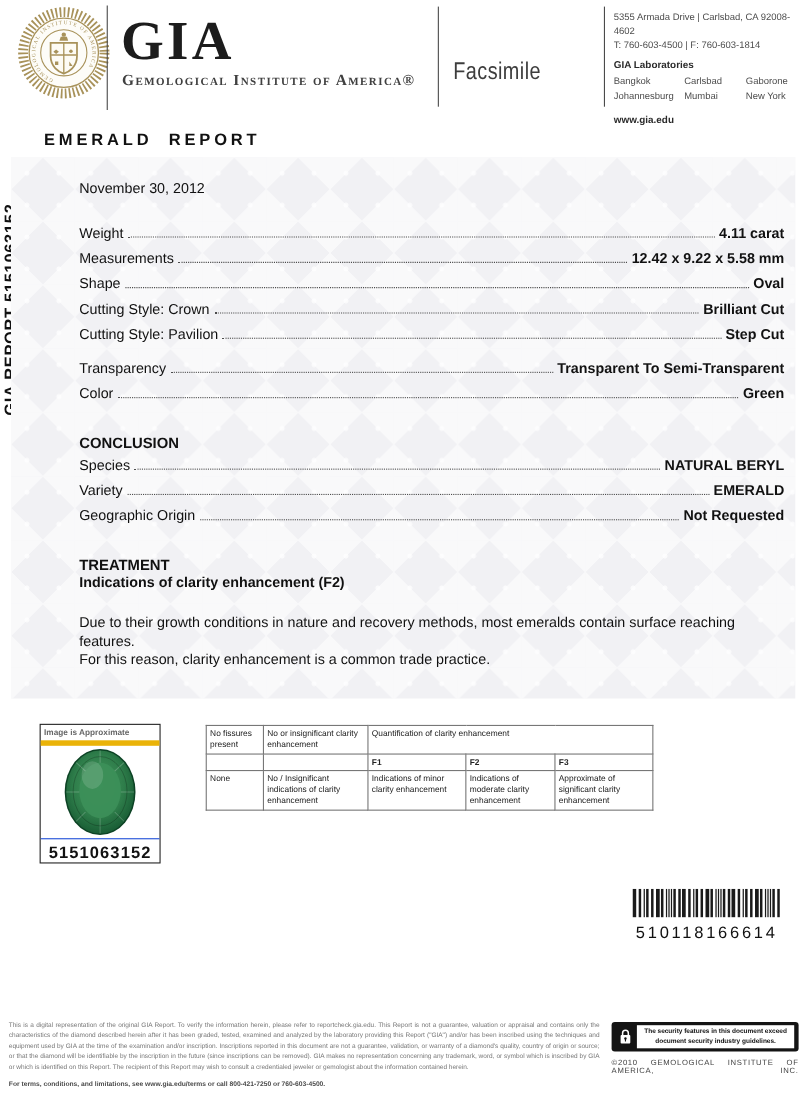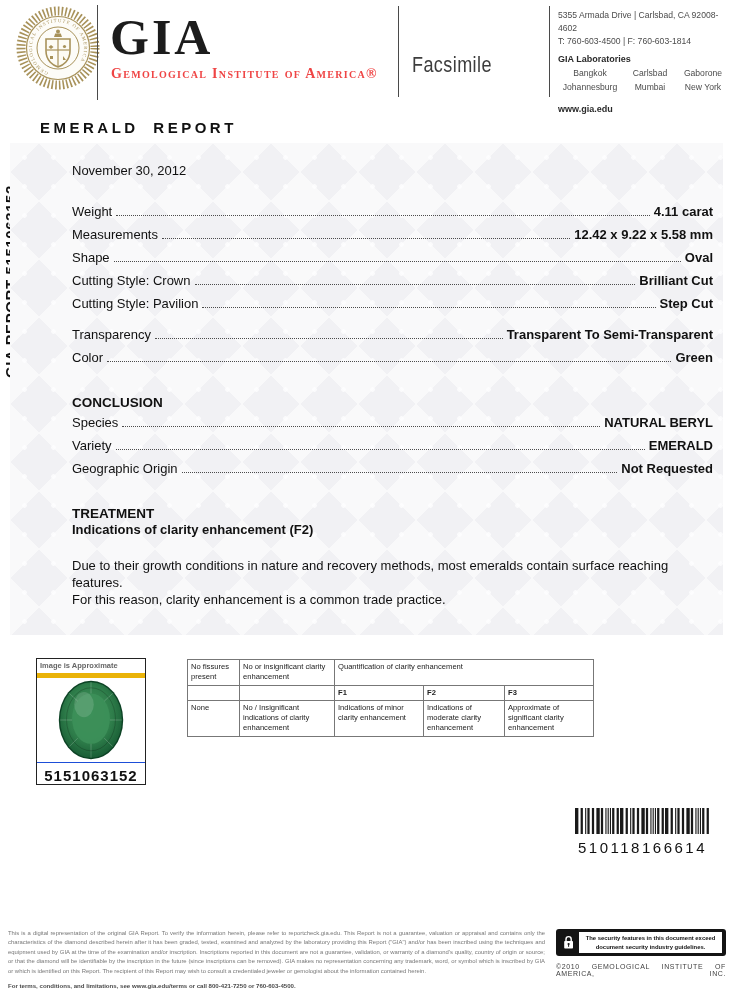--- a/index.html
+++ b/index.html
@@ -8,26 +8,26 @@
 
   
   .seal{position:absolute;left:16px;top:6px;width:84px;height:84px;}
   .vline{position:absolute;width:1px;background:#4a4a4a;}
   .vline.v1{left:97px;top:5px;height:95px;}
   .vline.v2{left:398px;top:6px;height:91px;}
   .vline.v3{left:549px;top:6px;height:91px;}
   .brand-name{position:absolute;left:110px;top:12px;font-family:"Liberation Serif",serif;
               font-size:50px;font-weight:600;letter-spacing:3px;line-height:1;color:#1c1c1c;}
   .brand-sub{position:absolute;left:111px;top:66px;font-family:"Liberation Serif",serif;
-             font-variant:small-caps;font-size:14px;font-weight:600;letter-spacing:1.3px;color:#ef4444;}
+             font-variant:small-caps;font-size:14px;font-weight:600;letter-spacing:1.3px;color:#404040;}
   .facsimile{position:absolute;left:412px;top:52px;font-size:22px;color:#3d3d3d;
              transform:scaleX(.82);transform-origin:left center;letter-spacing:.5px;}
   .addr{position:absolute;left:558px;top:9px;width:170px;font-size:8.6px;line-height:1.5;color:#4c4c4c;}
   .addr .b{font-weight:bold;color:#2a2a2a;font-size:9px;}
-  .labs-grid{display:grid;grid-template-columns:64px 56px 50px;row-gap:1px;margin-top:1px;text-align:center;}
+  .labs-grid{display:grid;grid-template-columns:64px 56px 50px;row-gap:1px;margin-top:1px;}
   .addr .site{margin-top:9px;}
 
   
   .report-title{position:absolute;left:40px;top:119px;font-size:15px;font-weight:700;
                 letter-spacing:3.5px;word-spacing:7px;color:#111;}
   .side-label{position:absolute;left:2px;top:178px;height:200px;writing-mode:vertical-rl;
               transform:rotate(180deg);font-size:15px;font-weight:700;letter-spacing:.6px;color:#111;
               display:flex;align-items:center;}
 
   

